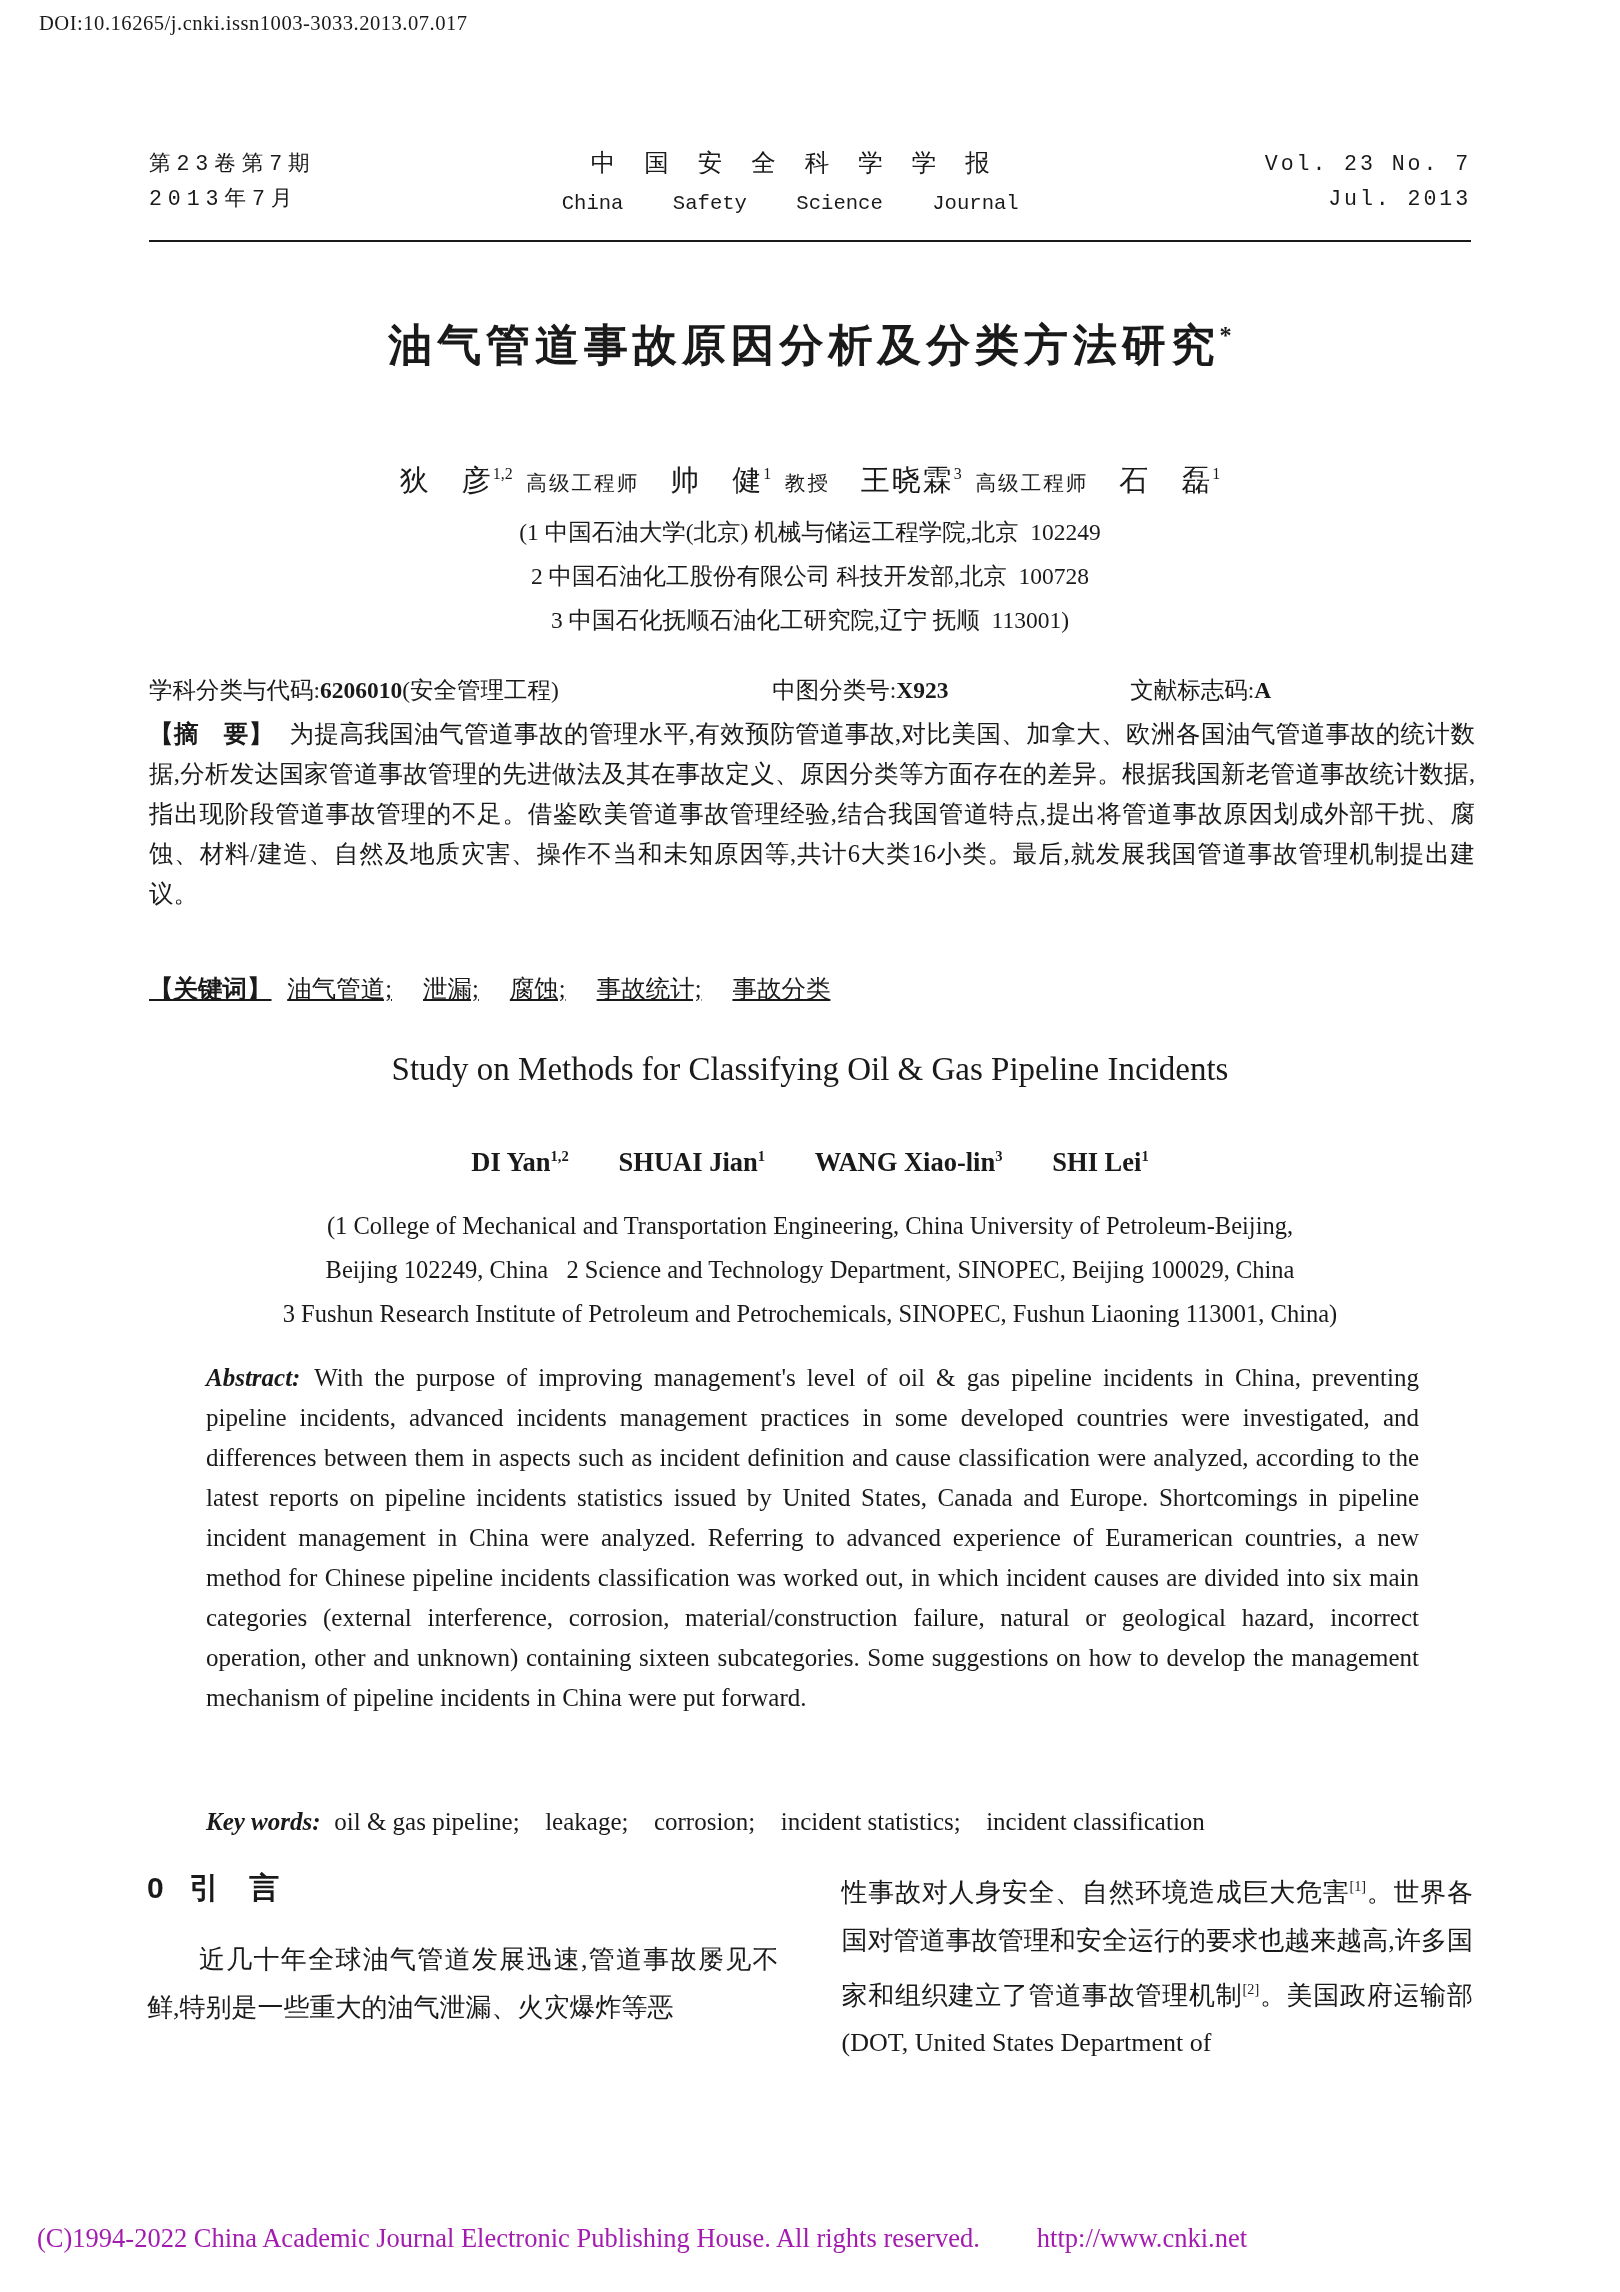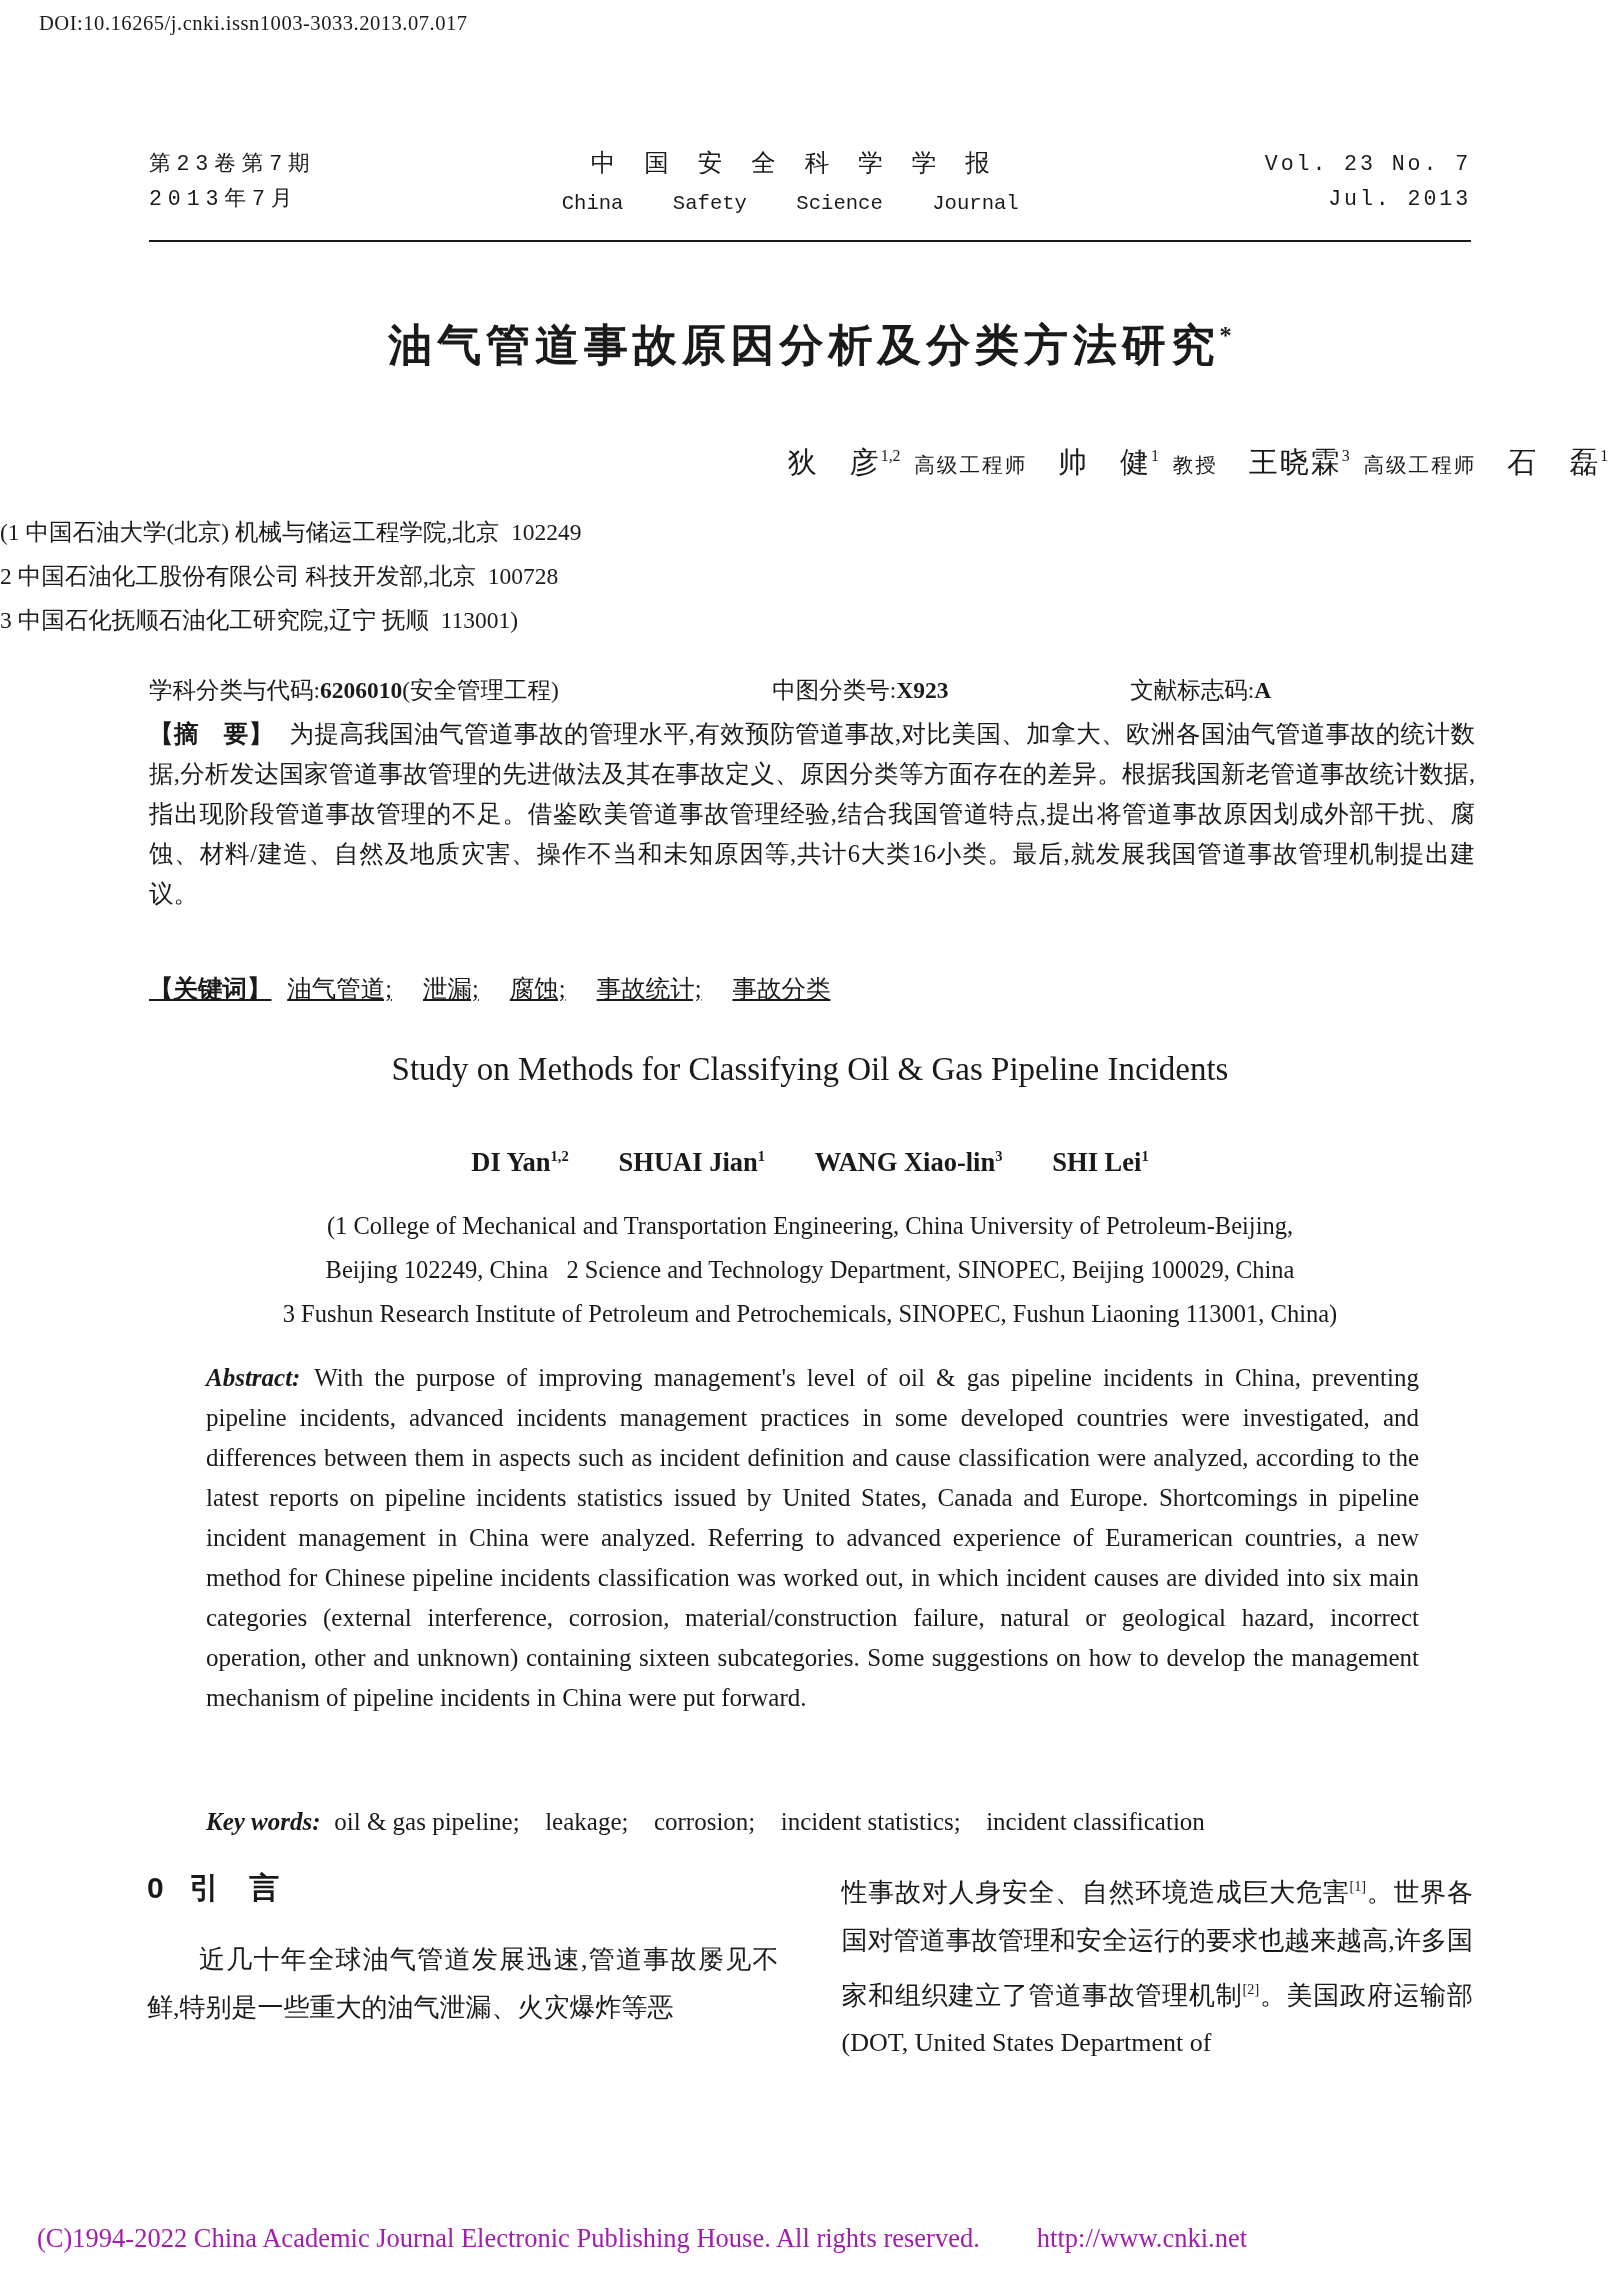--- a/index.html
+++ b/index.html
@@ -30,29 +30,29 @@
   .jh-zh { font-size: 24.5px; letter-spacing: 29px; padding-left: 29px; }
   .jh-en { font-size: 20.6px; word-spacing: 37px; margin-top: 3.9px; }
   .jh-right { text-align: right; letter-spacing: 2.9px; }
   
   .title-zh {
     position: absolute; top: 316px; left: 0; right: 0; margin: 0;
     text-align: center; font-size: 44px; font-weight: bold; letter-spacing: 4.9px;
   }
   .sup { vertical-align: super; font-size: 0.55em; letter-spacing: 0; }
   .authors-zh {
-    position: absolute; top: 443px; left: 0; right: 0;
-    text-align: right; font-size: 29px;
+    position: absolute; top: 461px; left: 0; right: 0;
+    text-align: center; font-size: 29px;
   }
   .au { margin: 0 11.8px; white-space: nowrap; }
   .au-name { font-size: 29px; letter-spacing: 2px; }
   .au-role { font-size: 20.6px; margin-left: 13.7px; letter-spacing: 2px; }
   .affils-zh {
     position: absolute; top: 510px; left: 0; right: 0;
-    font-size: 23.5px; line-height: 44px;
+    text-align: center; font-size: 23.5px; line-height: 44px;
   }
   .affil-line { white-space: pre-wrap; }
   
   .meta-row {
     position: absolute; top: 674px; left: 149px; right: 145px;
     display: flex; font-size: 23.5px;
   }
   .meta-item-1 { width: 47%; }
   .meta-item-2 { width: 27%; }
   .meta-item-3 { flex: 1; }

